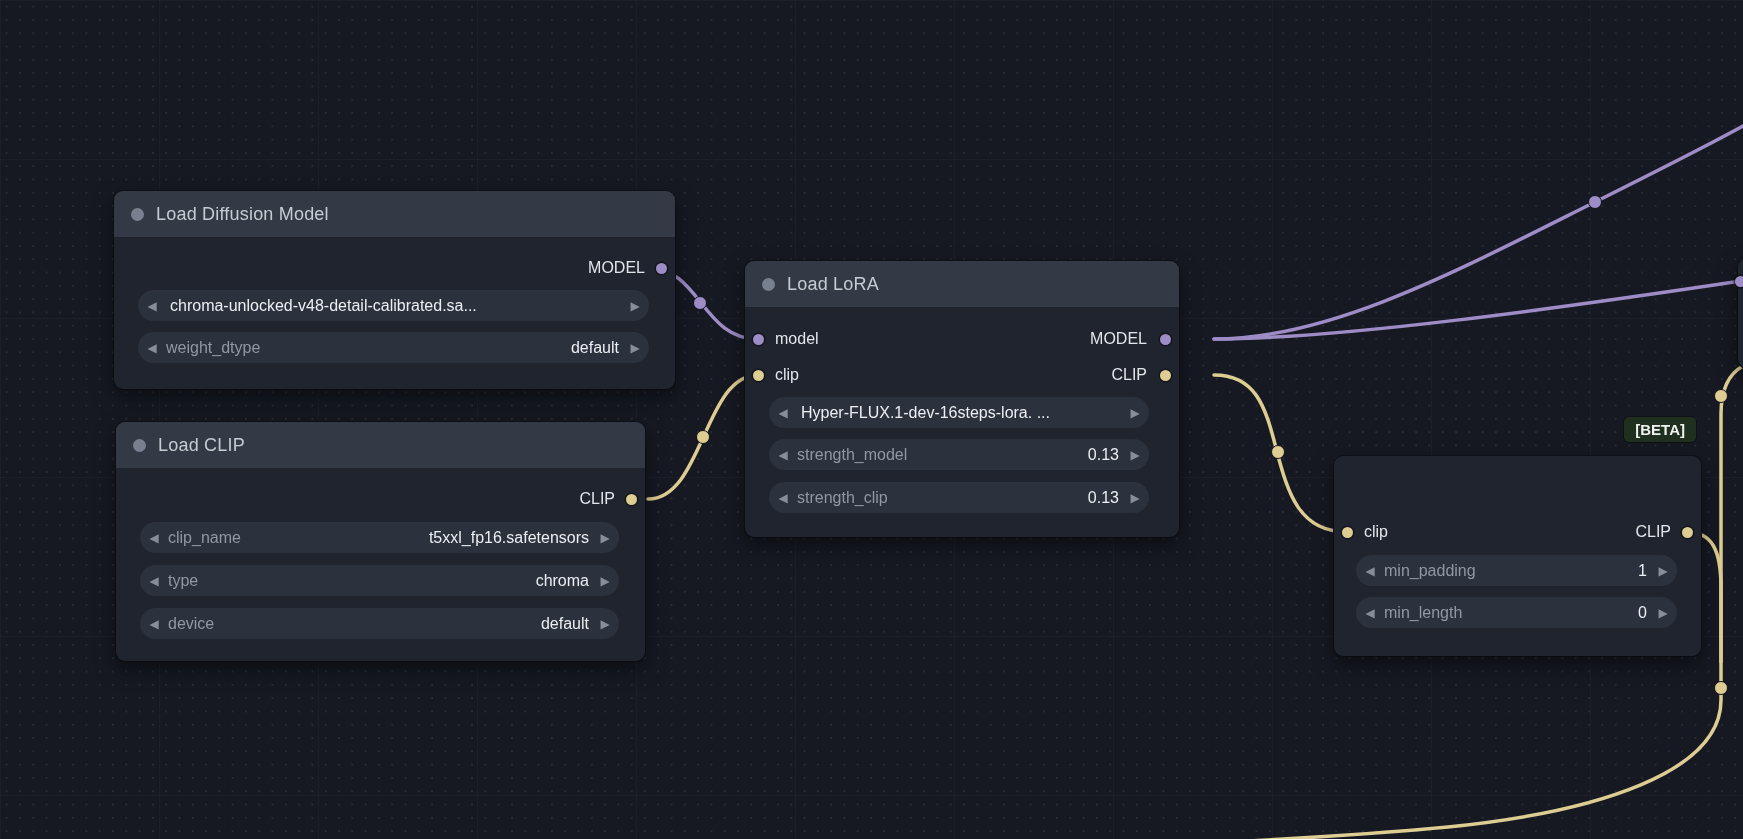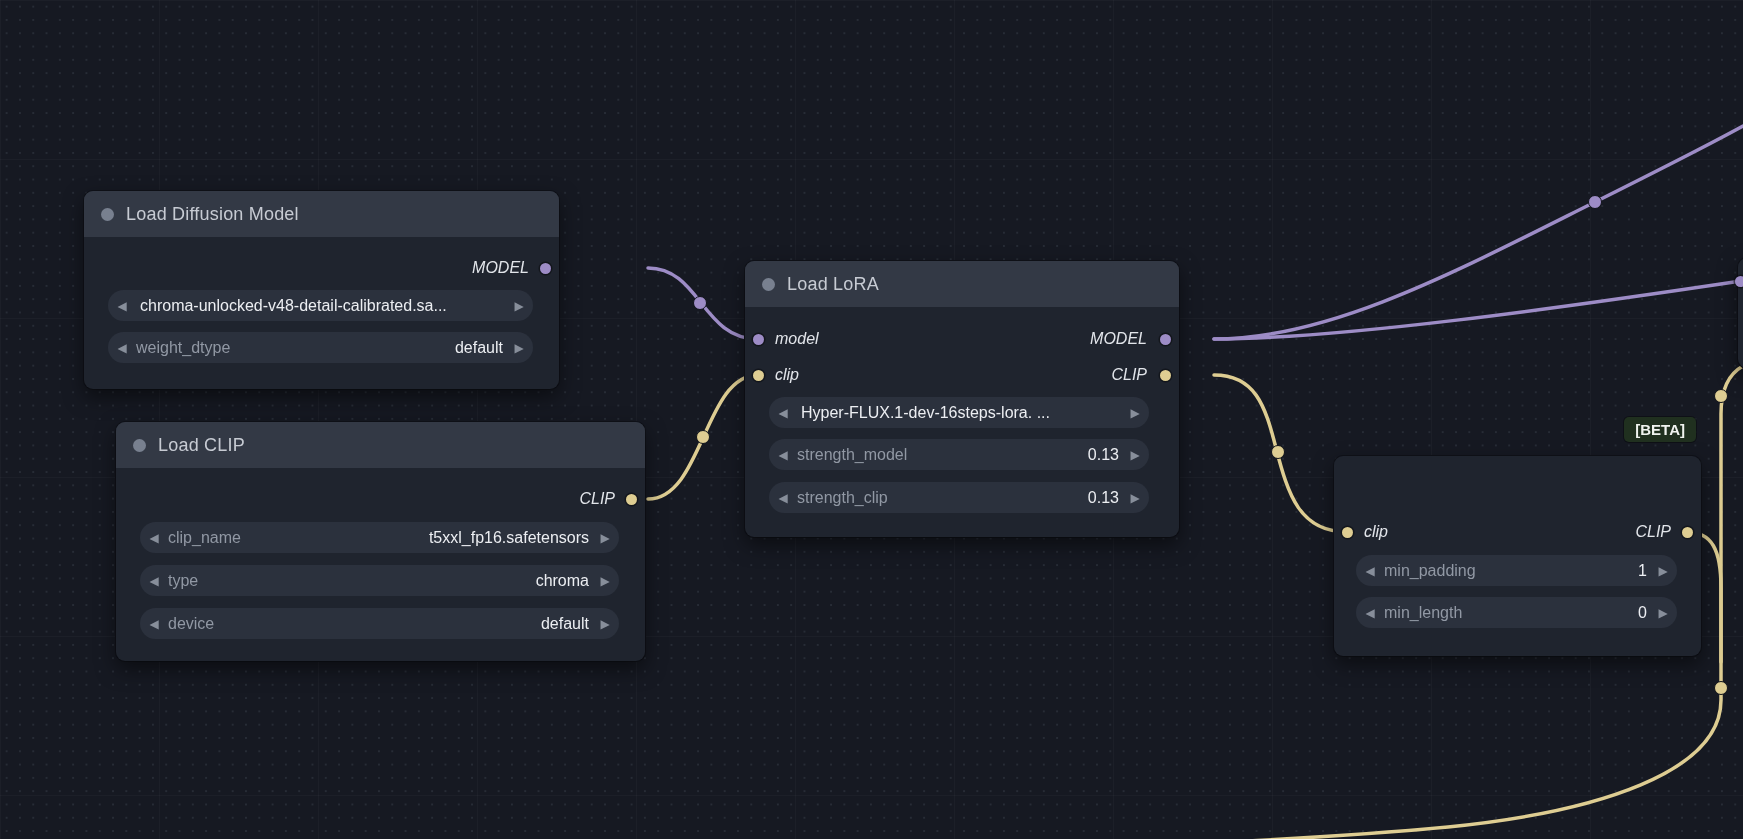--- a/index.html
+++ b/index.html
@@ -36,21 +36,21 @@
   .collapse-dot {
     width: 13px; height: 13px; border-radius: 50%;
     background: var(--collapse-dot, #78808f);
     flex: 0 0 auto;
   }
   .node-title { font-size: 18px; color: var(--title-text, #c7cbd3); letter-spacing: .2px; white-space: nowrap; }
 
   .port-label {
     position: absolute; height: 22px; line-height: 22px;
     font-size: 16px; font-weight: 500;
-    color: var(--port-label, #e2e5ea); white-space: nowrap; font-style: italic;
+    color: var(--port-label, #e2e5ea); white-space: nowrap;
   }
   .port-label.right { text-align: right; }
   .port-dot {
     position: absolute; width: 11px; height: 11px; border-radius: 50%;
     box-shadow: 0 0 0 1.5px rgba(9,11,15,.55);
   }
   .port-dot.model { background: var(--model-color, #9d8cc6); }
   .port-dot.clip  { background: var(--clip-color, #decd92); }
 
   .widget {
@@ -95,21 +95,21 @@
     <path style="stroke: var(--clip-color)" d="M 1687 532 C 1712 532, 1721 550, 1721 588 L 1721 662"></path>
 
     <circle cx="700" cy="303" r="6.5" style="fill: var(--model-color)" stroke="#10131a" stroke-width="1"></circle>
     <circle cx="703" cy="437" r="6.5" style="fill: var(--clip-color)" stroke="#10131a" stroke-width="1"></circle>
     <circle cx="1595" cy="202" r="6.5" style="fill: var(--model-color)" stroke="#10131a" stroke-width="1"></circle>
     <circle cx="1278" cy="452" r="6.5" style="fill: var(--clip-color)" stroke="#10131a" stroke-width="1"></circle>
     <circle cx="1721" cy="396" r="6.5" style="fill: var(--clip-color)" stroke="#10131a" stroke-width="1"></circle>
     <circle cx="1721" cy="688" r="6.5" style="fill: var(--clip-color)" stroke="#10131a" stroke-width="1"></circle>
   </svg>
 
-  <div class="node" style="left:84px; top:191px; width:475px; height:198px">
+  <div class="node" style="left:114px; top:191px; width:561px; height:198px">
     <div class="node-header">
       <span class="collapse-dot"></span>
       <span class="node-title">Load Diffusion Model</span>
     </div>
     <span class="port-label right" style="right:30px; top:66px">MODEL</span>
     <span class="port-dot model" style="right:8px; top:71.5px"></span>
 
     <div class="widget combo" style="left:24px; right:26px; top:99px">
       <span class="w-arrow left">◀</span>
       <span class="w-value">chroma-unlocked-v48-detail-calibrated.sa...</span>

